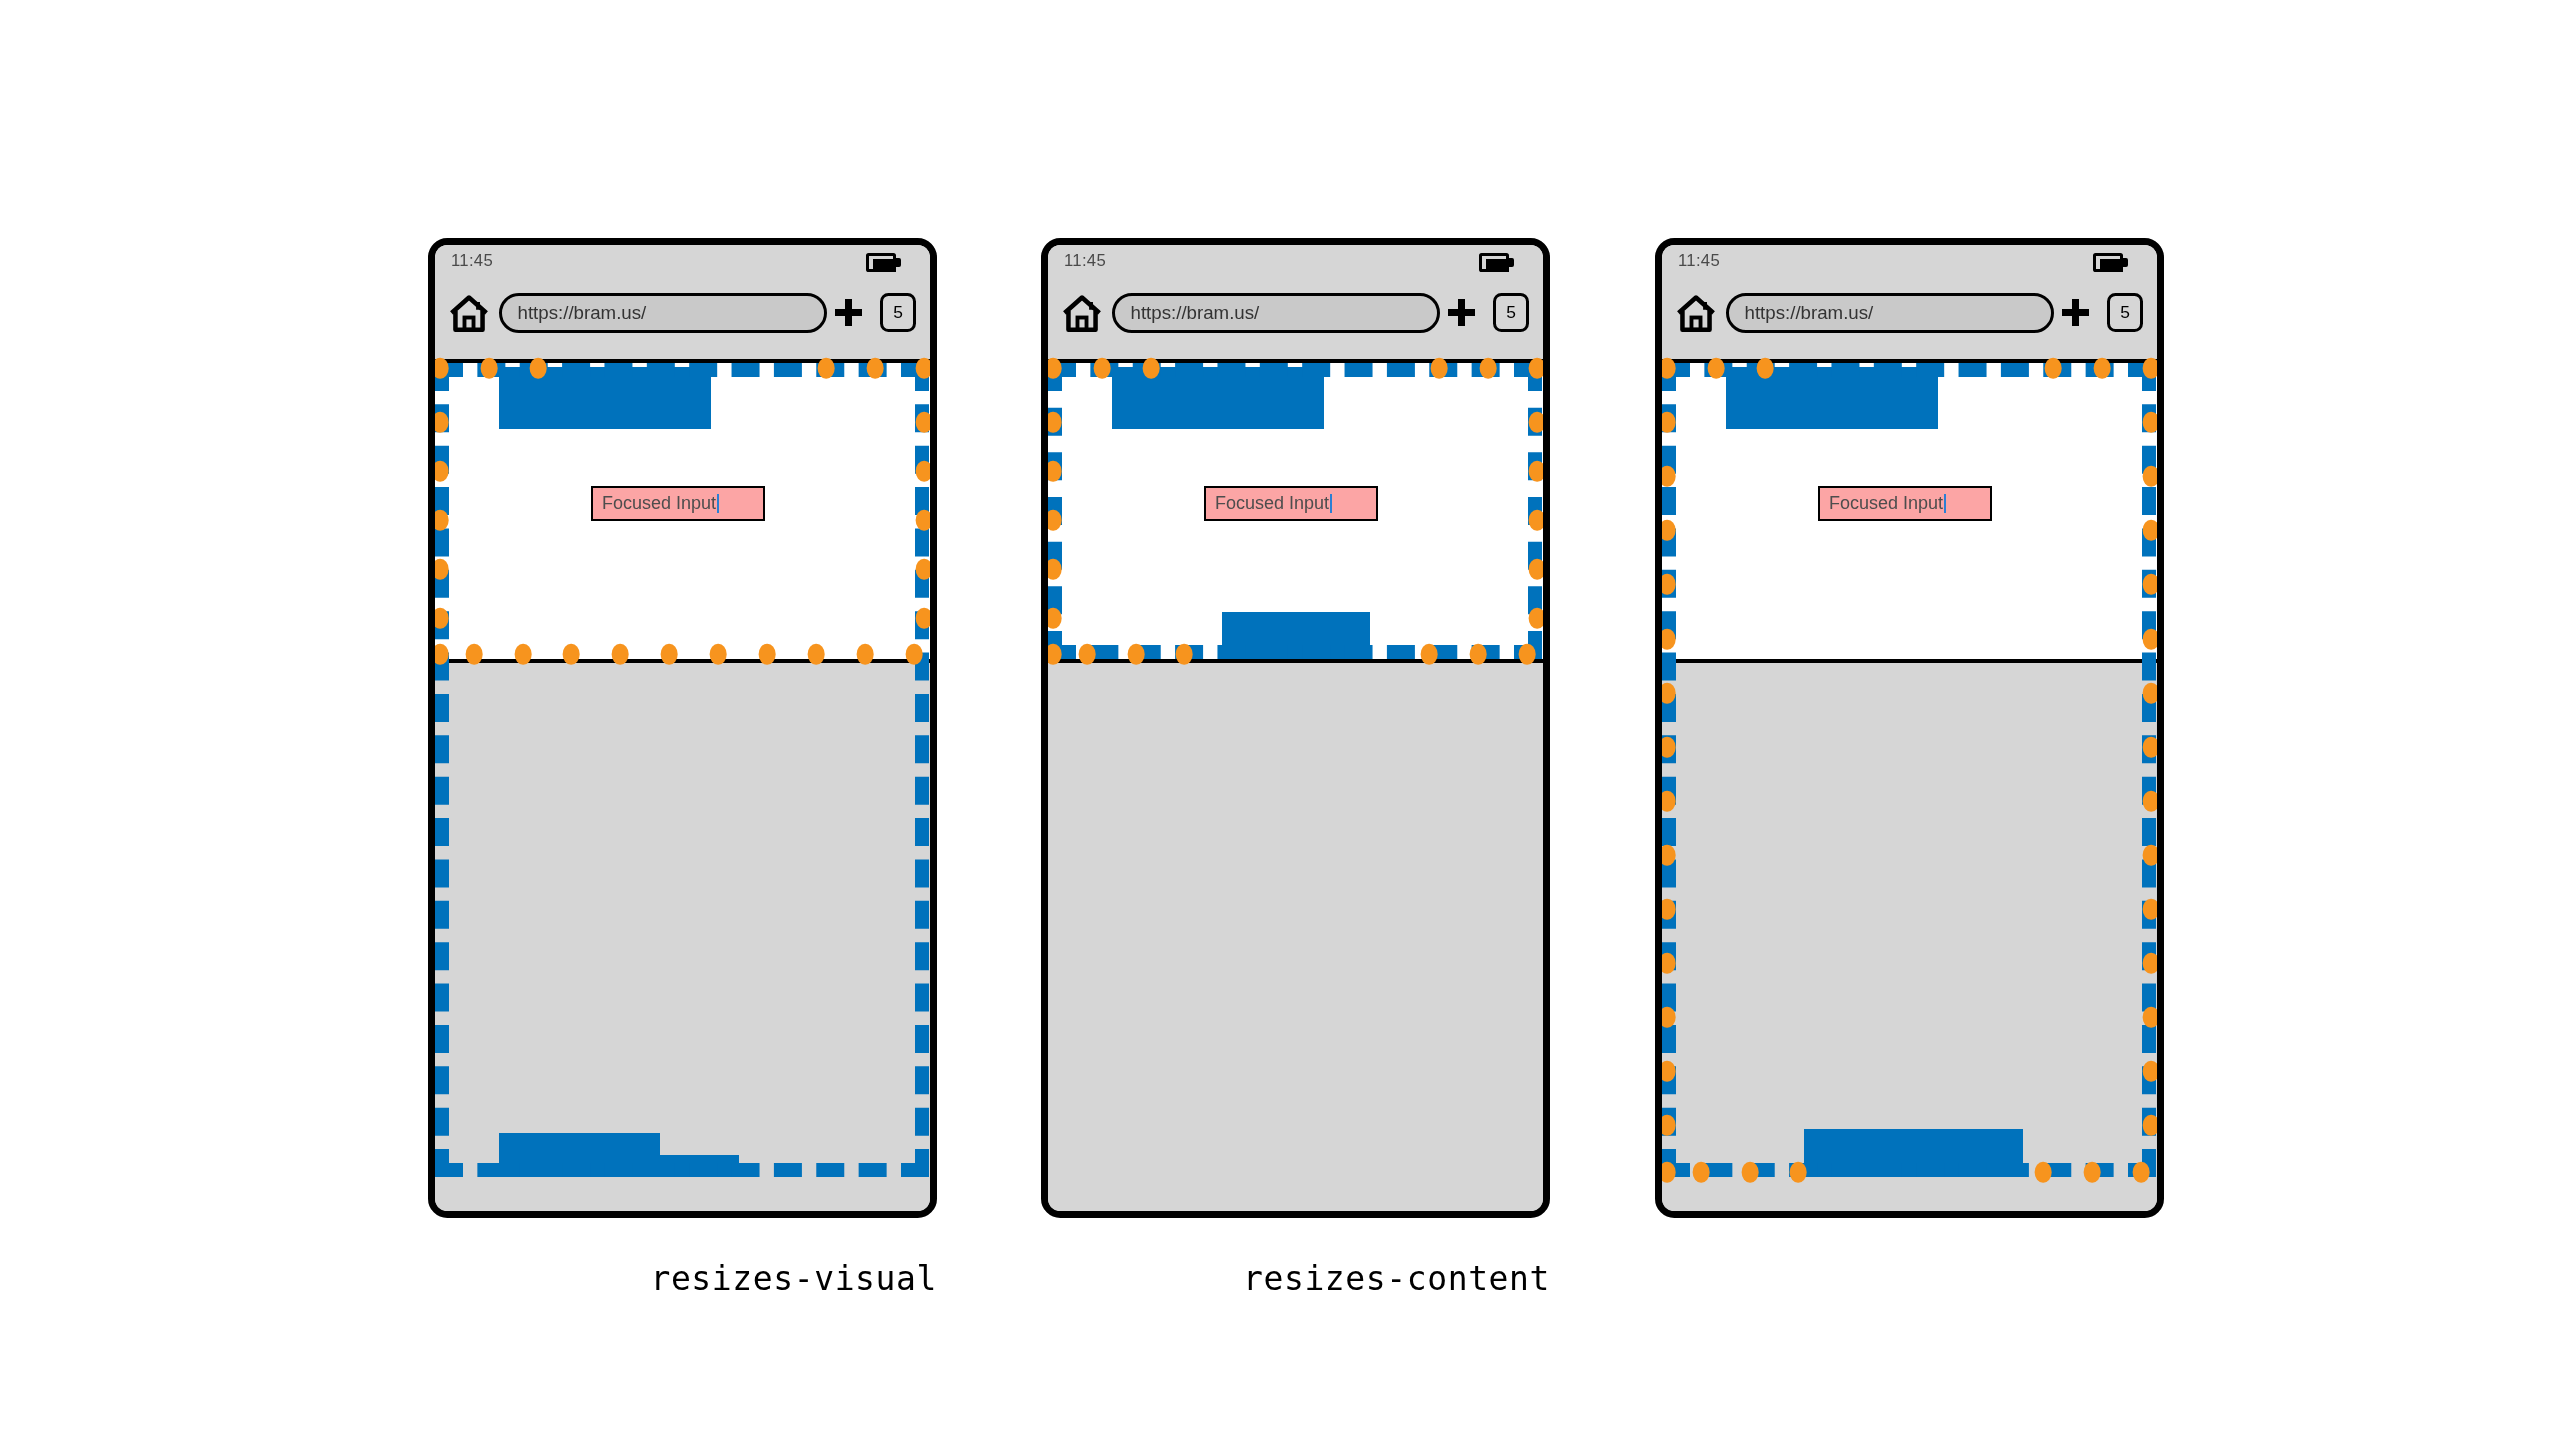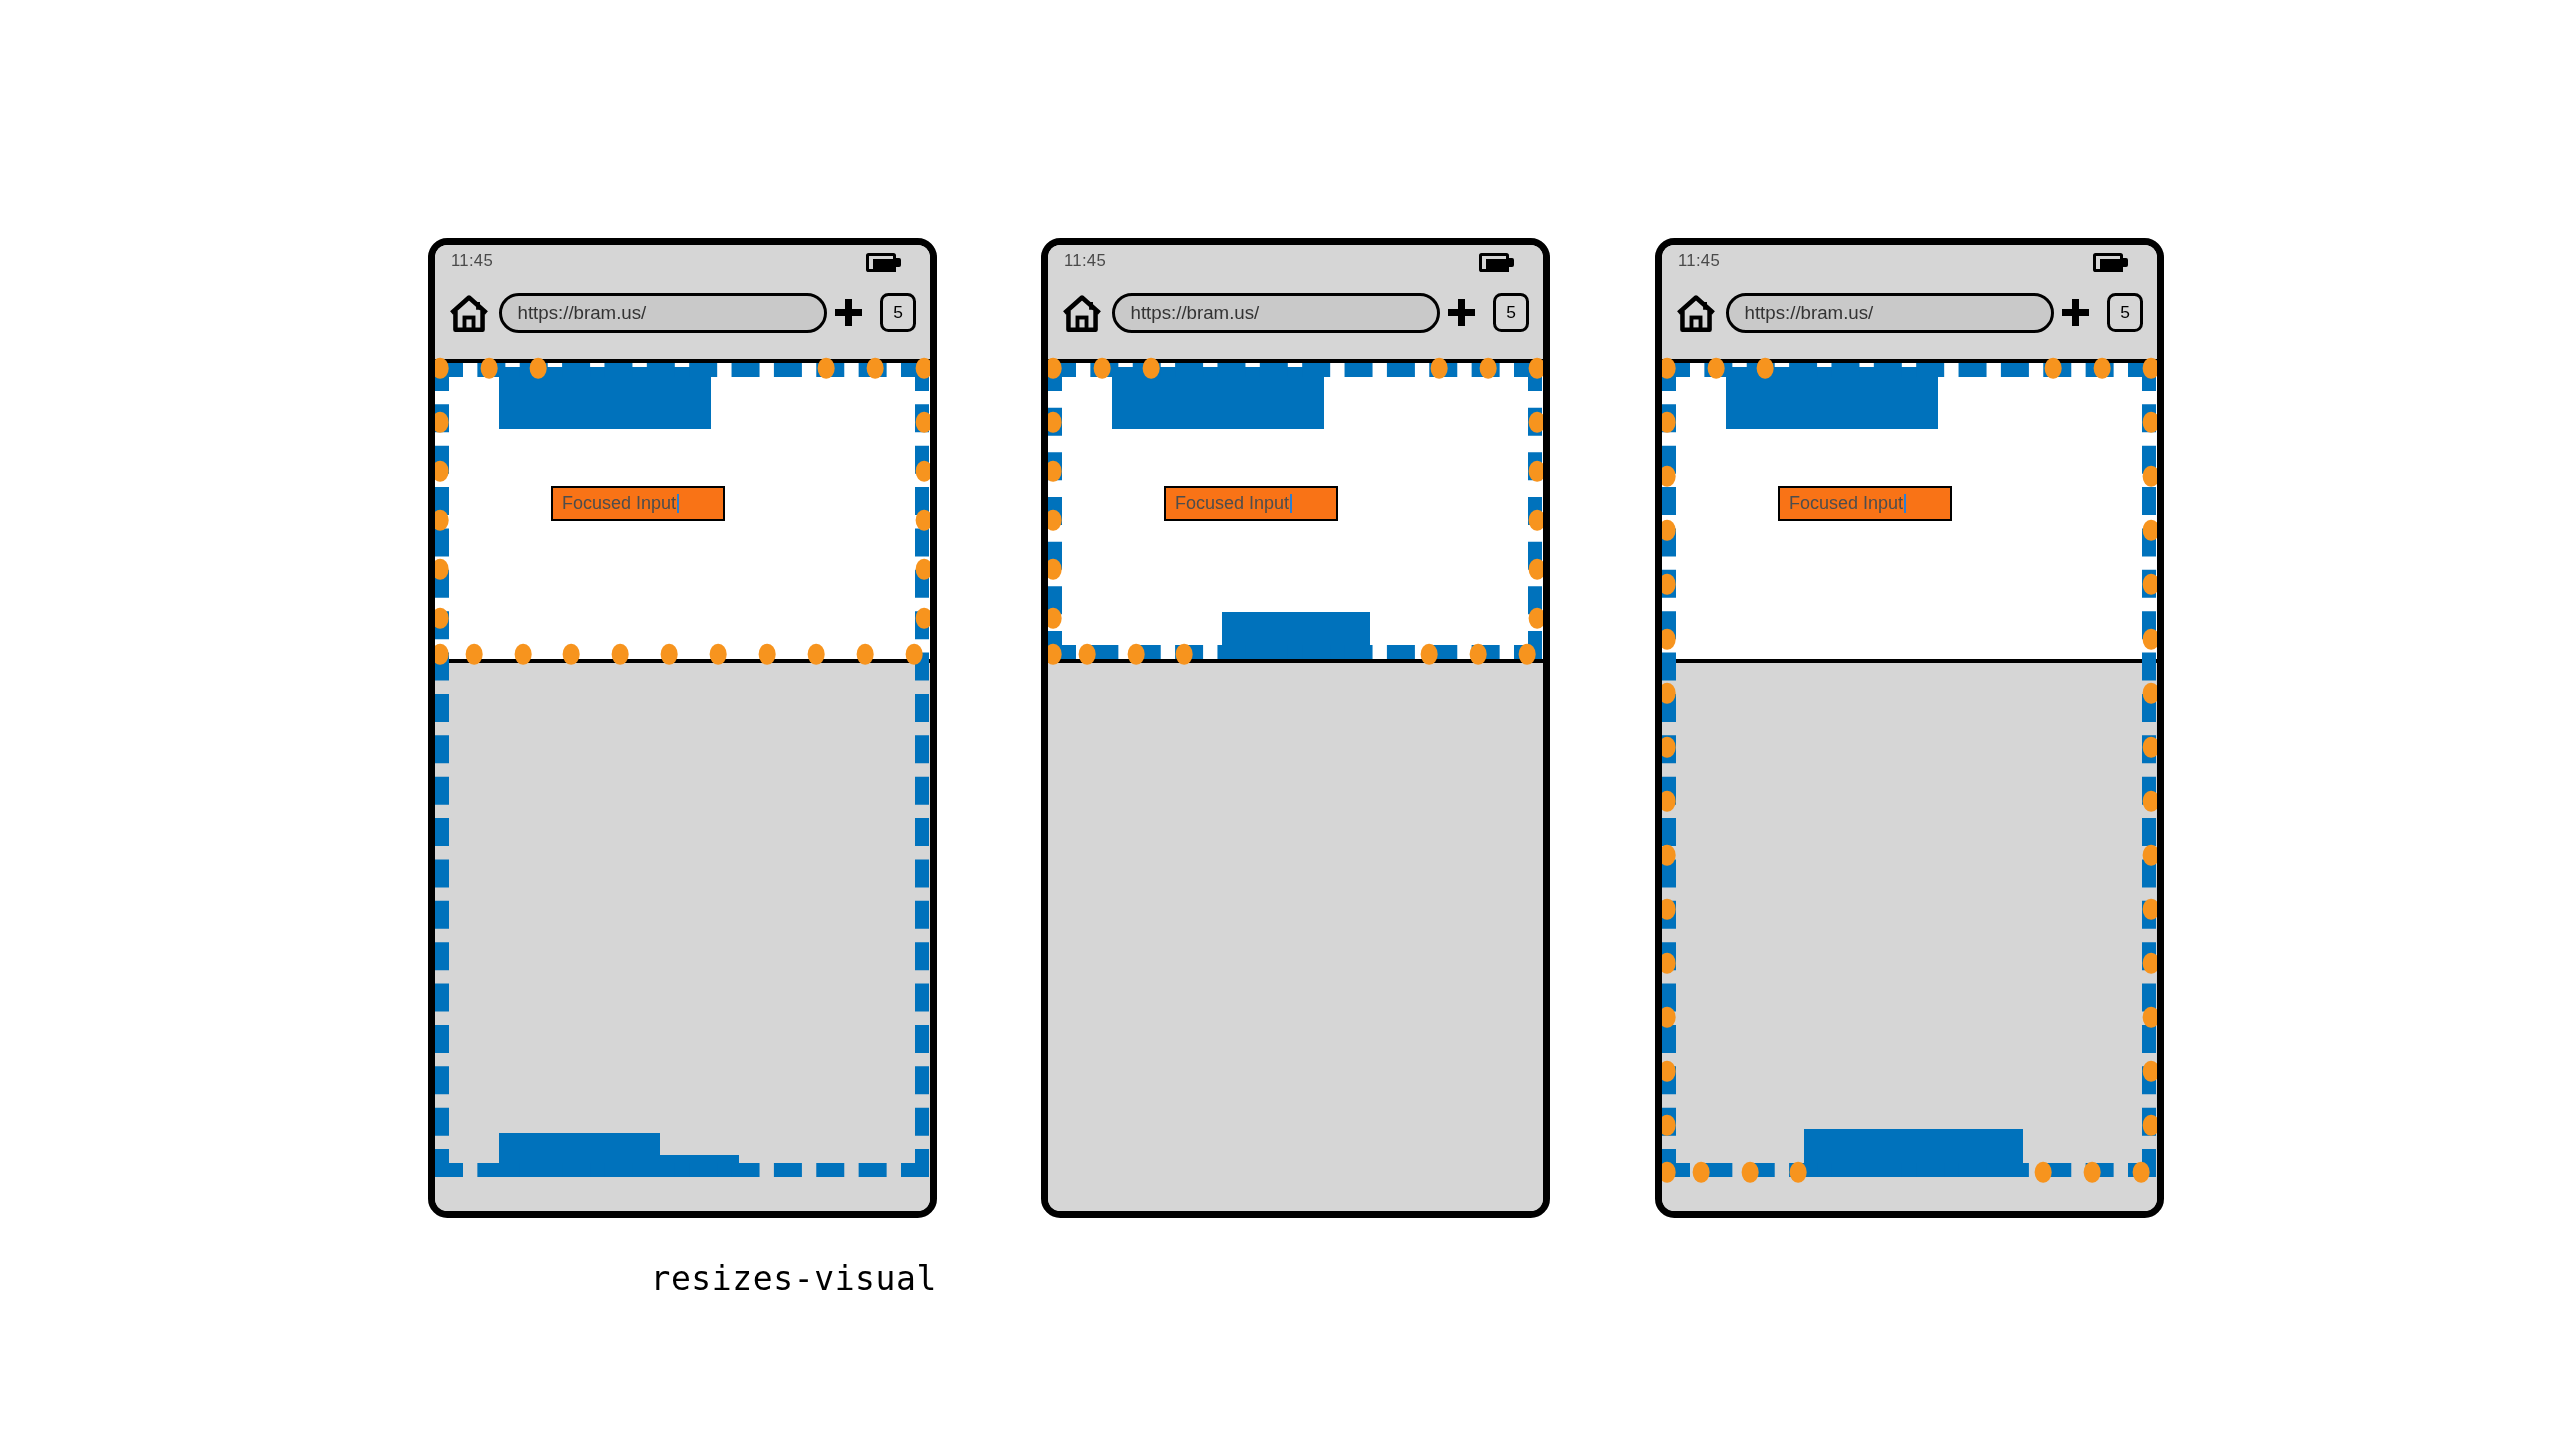--- a/index.html
+++ b/index.html
@@ -103,22 +103,22 @@
 
   
   .dotlayer{position:absolute;pointer-events:none;}
   .dot{
     position:absolute;width:16.7px;height:20.6px;border-radius:50%;
     background:#F7941E;transform:translate(-50%,-50%);
   }
 
   
   .inputbox{
-    position:absolute;background:#f97316;border:2.6px solid #000;
-    box-sizing:border-box;display:flex;align-items:center;
+    position:absolute;background:#fca5a5;border:2.6px solid #000;
+    box-sizing:border-box;display:flex;align-items:center;margin-left:40px;
   }
   .inputbox span.txt{
     font-size:18px;color:#4d4d4d;margin-left:9px;white-space:nowrap;
   }
   .caret{
     display:inline-block;width:2.6px;height:19.3px;background:#2b7fd4;
     margin-left:0.6px;vertical-align:middle;
   }
 
   
@@ -286,20 +286,21 @@
         <div class="dot" style="left:479px;top:291px;"></div>
       </div>
 
       <div class="inputbox" style="left:116px;top:241px;width:174px;height:35px;">
         <span class="txt">Focused Input</span>
           <span class="caret"></span>
       </div>
 
     </div>
   </div>
+  <div class="caption cap2">resizes-content</div>
 
   <div class="figure fig3">
     <div class="phone">
 
       <div class="chrome">
         <div class="statusbar">
           <div class="clock">11:45</div>
           <div class="battery">
             <div class="shell">
                 <div class="fill"></div>

